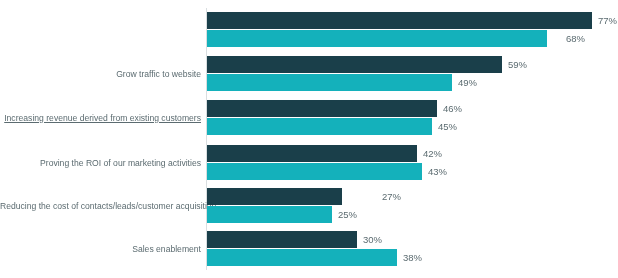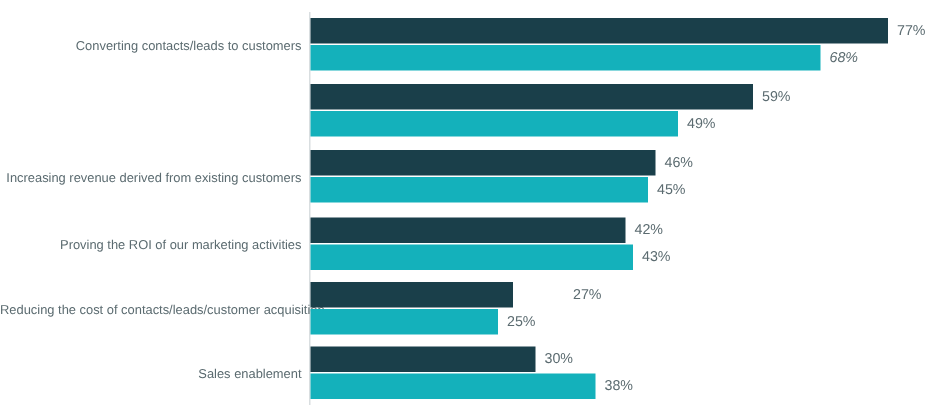--- a/index.html
+++ b/index.html
@@ -69,42 +69,42 @@
   }
 </style>
 </head>
 <body>
 
 <div id="chart">
   <div class="plot">
     <div class="axis-line"></div>
     <div id="groups">
         <div class="group" style="top: 12px; height: 38px;">
-          <div class="cat-label-wrap" style="top: 12px;">Converting contacts/leads to customers</div>
           <div class="bar-row" style="top: 0px; width: 385px;">
             <div class="bar dark" style="width: 385px; background: rgb(26, 63, 74);"></div>
             <div class="bar-value" style="left: 385px; color: rgb(91, 107, 112);">77%</div>
           </div>
           <div class="bar-row" style="top: 18px; width: 340px;">
             <div class="bar teal" style="width: 340px; background: rgb(20, 177, 187);"></div>
-            <div class="bar-value" style="left: 340px; color: rgb(91, 107, 112); font-style: italic;">68%</div>
+            <div class="bar-value" style="left: 353px; color: rgb(91, 107, 112);">68%</div>
           </div>
         </div>
         <div class="group" style="top: 56px; height: 38px;">
+          <div class="cat-label-wrap" style="top: 12px;">Grow traffic to website</div>
           <div class="bar-row" style="top: 0px; width: 245px;">
             <div class="bar dark" style="width: 295px; background: rgb(26, 63, 74);"></div>
             <div class="bar-value" style="left: 295px; color: rgb(91, 107, 112);">59%</div>
           </div>
           <div class="bar-row" style="top: 18px; width: 245px;">
             <div class="bar teal" style="width: 245px; background: rgb(20, 177, 187);"></div>
             <div class="bar-value" style="left: 245px; color: rgb(91, 107, 112);">49%</div>
           </div>
         </div>
         <div class="group" style="top: 100px; height: 38px;">
-          <div class="cat-label-wrap" style="top: 12px;">Increasing revenue derived from existing customers</div>
+          <div class="cat-label-wrap" style="top: 12px; text-decoration: underline;">Increasing revenue derived from existing customers</div>
           <div class="bar-row" style="top: 0px; width: 248px;">
             <div class="bar dark" style="width: 230px; background: rgb(26, 63, 74);"></div>
             <div class="bar-value" style="left: 230px; color: rgb(91, 107, 112);">46%</div>
           </div>
           <div class="bar-row" style="top: 18px; width: 225px;">
             <div class="bar teal" style="width: 225px; background: rgb(20, 177, 187);"></div>
             <div class="bar-value" style="left: 225px; color: rgb(91, 107, 112);">45%</div>
           </div>
         </div>
         <div class="group" style="top: 145px; height: 38px;">

